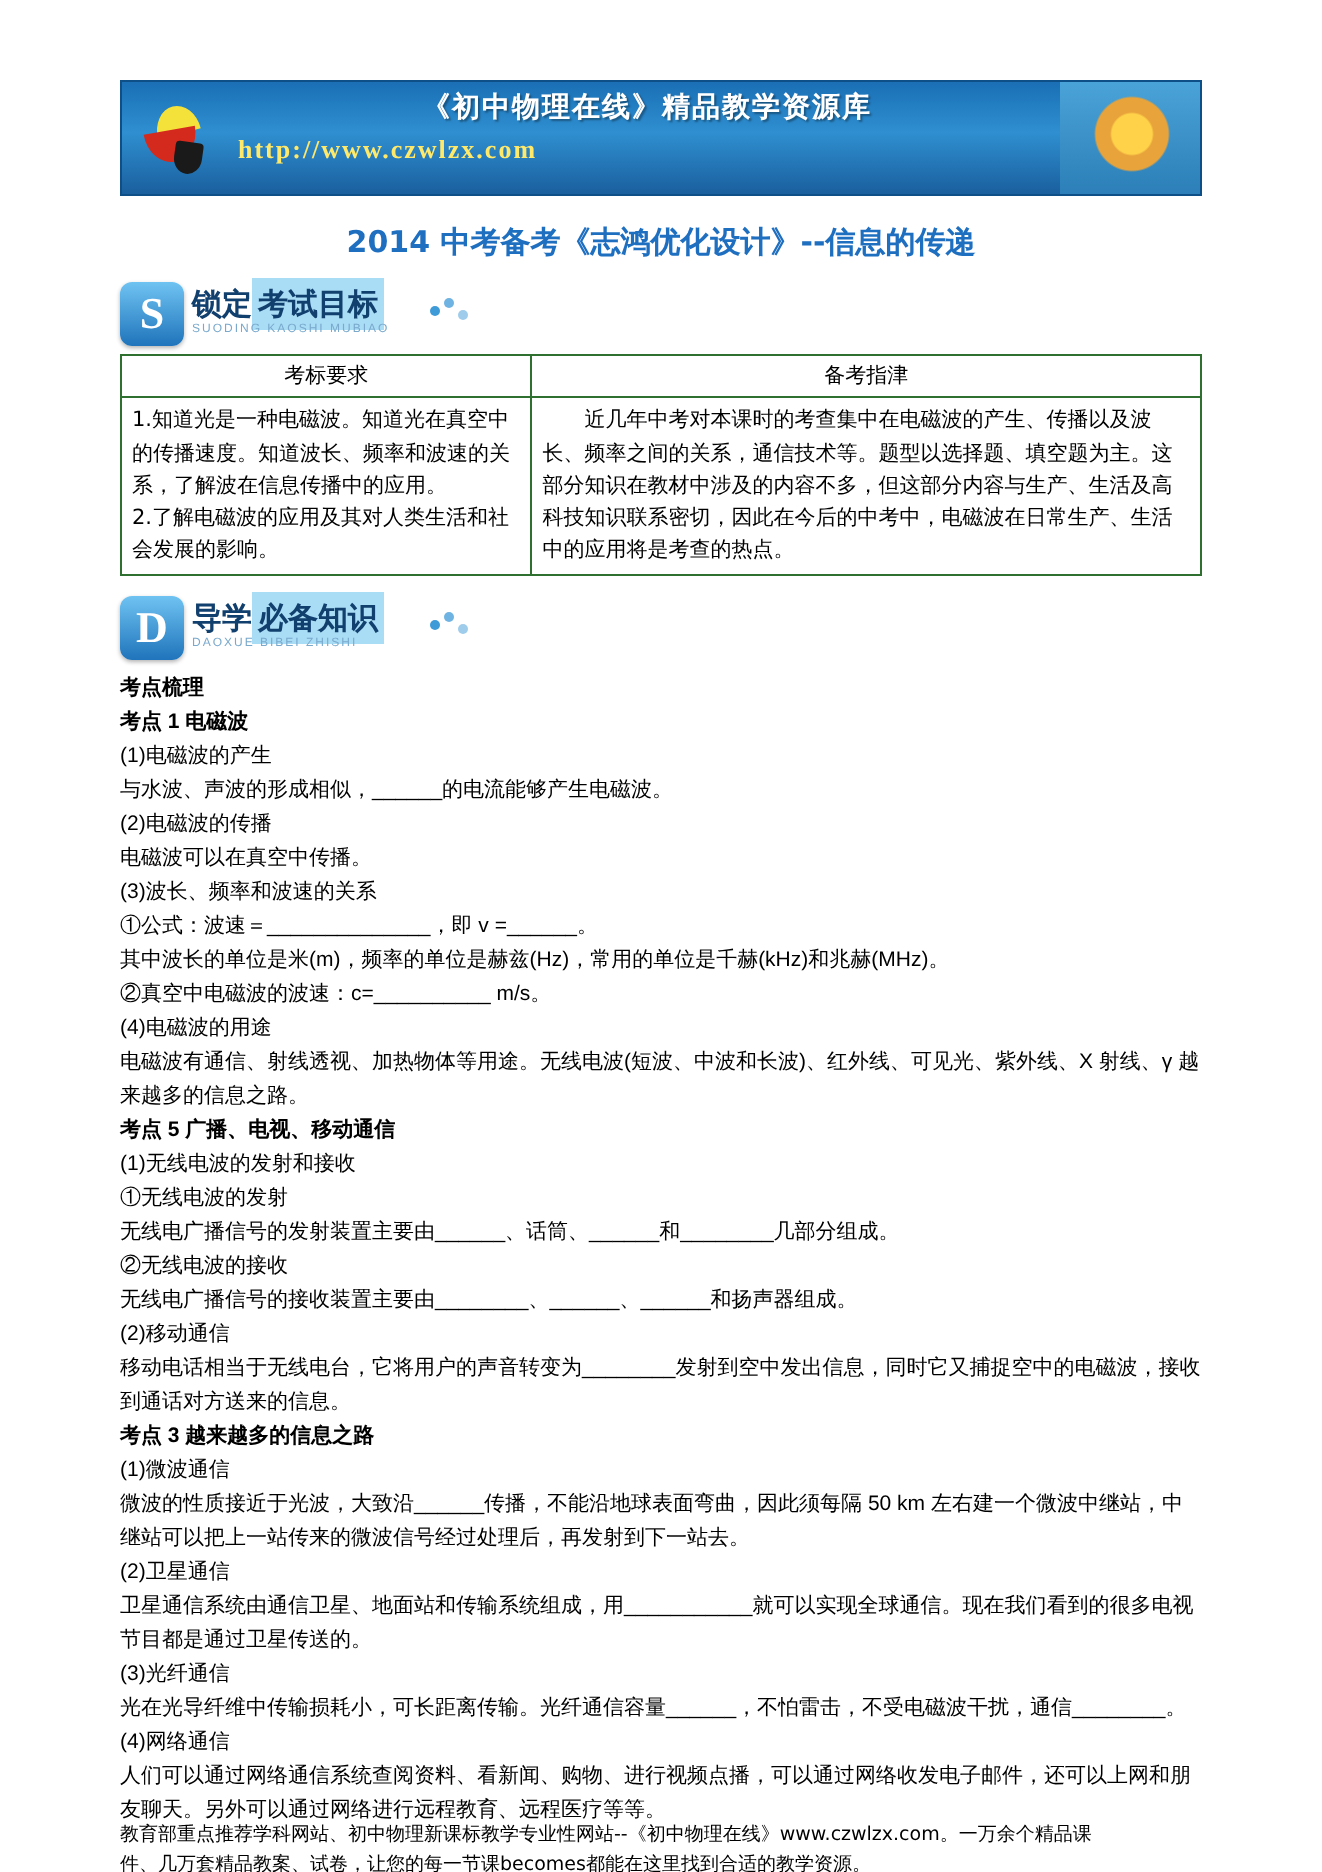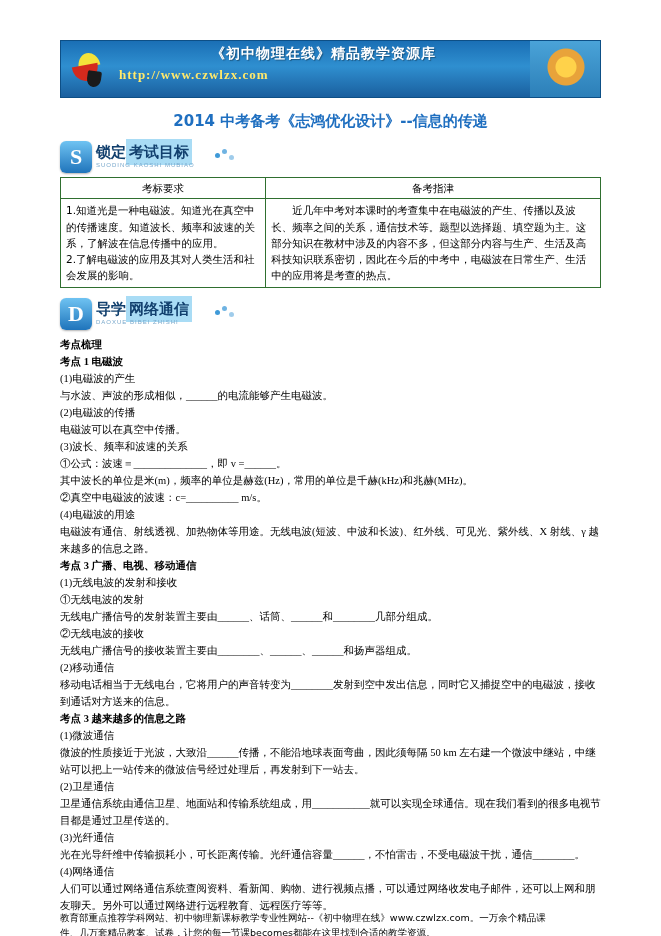--- a/index.html
+++ b/index.html
@@ -191,21 +191,21 @@
   }
   table.kaobiao td.left { width: 38%; }
   table.kaobiao td p, table.kaobiao th p { margin: 0; }
   .indent { text-indent: 2em; }
 
   
   .body-block {
     margin-top: 4px;
     font-size: 10.5px;
     line-height: 1.62;
-    font-family: Liberation Serif, serif;
+    font-family: Liberation Sans, sans-serif;
   }
   .body-block p { margin: 0; }
   .bold { font-weight: bold; }
 
   
   .footer {
     position: absolute;
     left: 60px;
     right: 60px;
     bottom: 36px;
@@ -261,21 +261,21 @@
       <td>
         <p class="indent">近几年中考对本课时的考查集中在电磁波的产生、传播以及波长、频率之间的关系，通信技术等。题型以选择题、填空题为主。这部分知识在教材中涉及的内容不多，但这部分内容与生产、生活及高科技知识联系密切，因此在今后的中考中，电磁波在日常生产、生活中的应用将是考查的热点。</p>
       </td>
     </tr>
   </tbody>
     </table>
 
   <div class="sec-head">
     <div class="badge-letter">D</div>
     <div class="badge-main">
-      <span>导学</span><span class="hl">网络通信</span>
+      <span>导学</span><span class="hl">必备知识</span>
     </div>
     <div class="badge-sub">DAOXUE BIBEI ZHISHI</div>
     <div class="dots" style="left:155px;">
         <i></i>
         <i></i>
         <i></i>
       </div>
   </div>
 
   <div class="body-block">
@@ -284,21 +284,21 @@
     <p>(1)电磁波的产生</p>
     <p>与水波、声波的形成相似，______的电流能够产生电磁波。</p>
     <p>(2)电磁波的传播</p>
     <p>电磁波可以在真空中传播。</p>
     <p>(3)波长、频率和波速的关系</p>
     <p>①公式：波速＝______________，即 v =______。</p>
     <p>其中波长的单位是米(m)，频率的单位是赫兹(Hz)，常用的单位是千赫(kHz)和兆赫(MHz)。</p>
     <p>②真空中电磁波的波速：c=__________ m/s。</p>
     <p>(4)电磁波的用途</p>
     <p>电磁波有通信、射线透视、加热物体等用途。无线电波(短波、中波和长波)、红外线、可见光、紫外线、X 射线、γ 越来越多的信息之路。</p>
-    <p class="bold">考点 3  广播、电视、移动通信</p>
+    <p class="bold">考点 5  广播、电视、移动通信</p>
     <p>(1)无线电波的发射和接收</p>
     <p>①无线电波的发射</p>
     <p>无线电广播信号的发射装置主要由______、话筒、______和________几部分组成。</p>
     <p>②无线电波的接收</p>
     <p>无线电广播信号的接收装置主要由________、______、______和扬声器组成。</p>
     <p>(2)移动通信</p>
     <p>移动电话相当于无线电台，它将用户的声音转变为________发射到空中发出信息，同时它又捕捉空中的电磁波，接收到通话对方送来的信息。</p>
     <p class="bold">考点 3  越来越多的信息之路</p>
     <p>(1)微波通信</p>
     <p>微波的性质接近于光波，大致沿______传播，不能沿地球表面弯曲，因此须每隔 50 km 左右建一个微波中继站，中继站可以把上一站传来的微波信号经过处理后，再发射到下一站去。</p>

